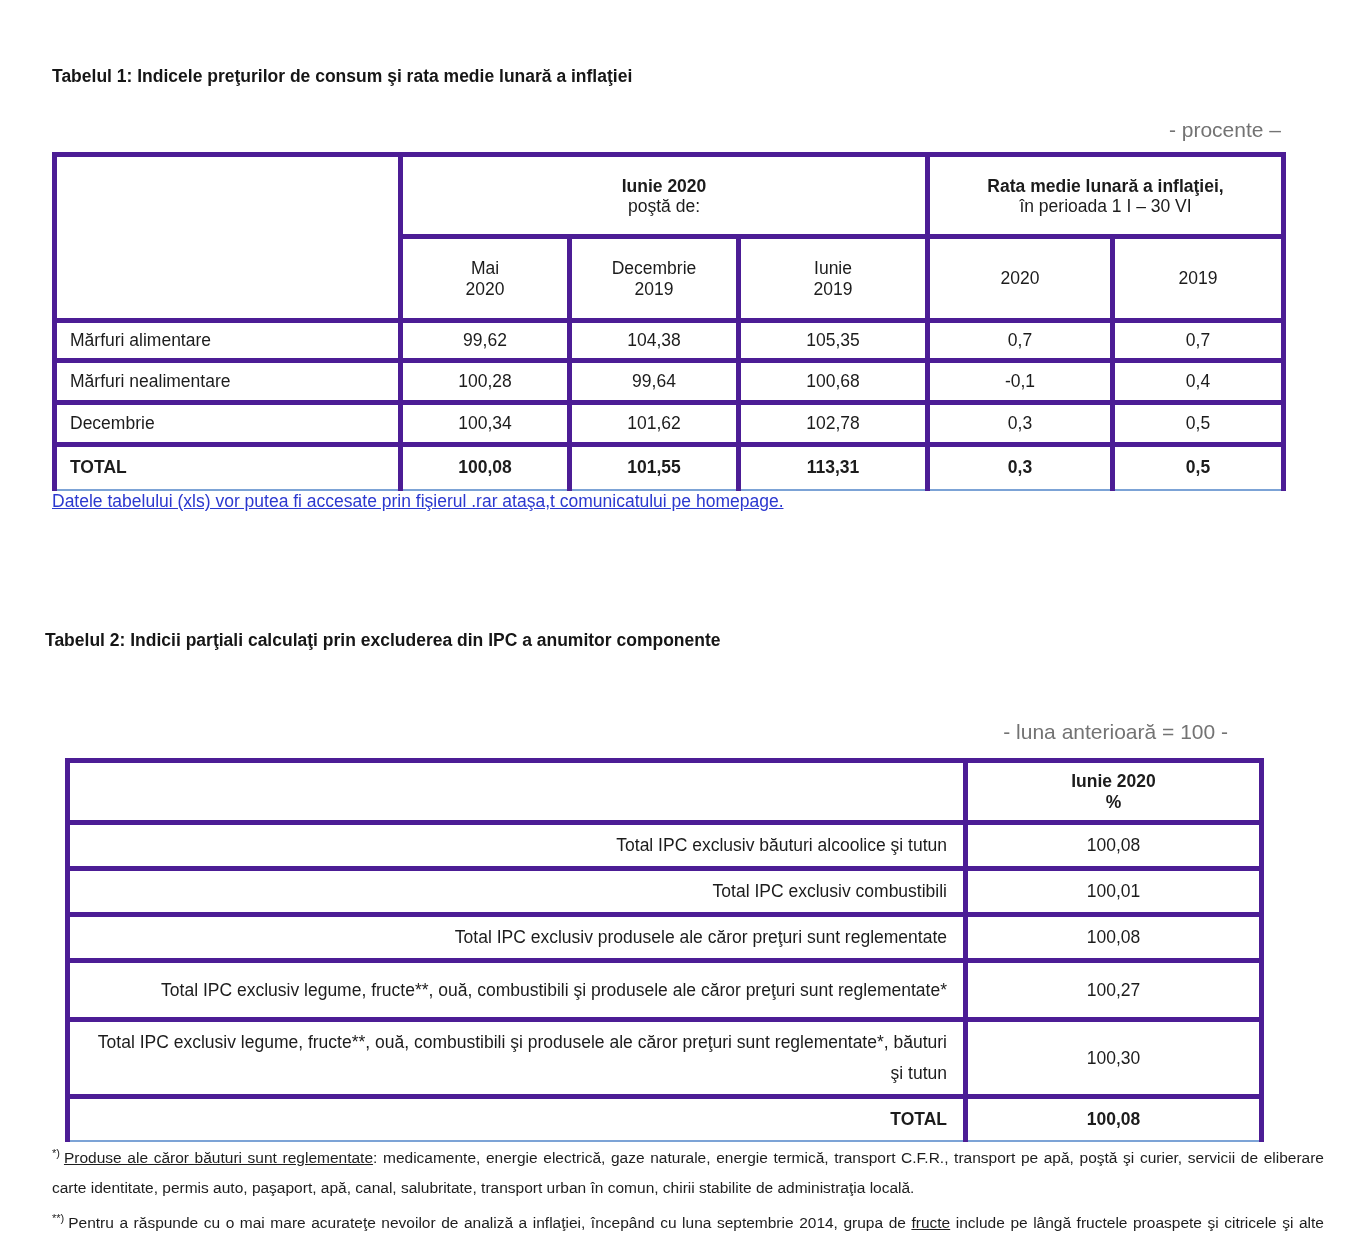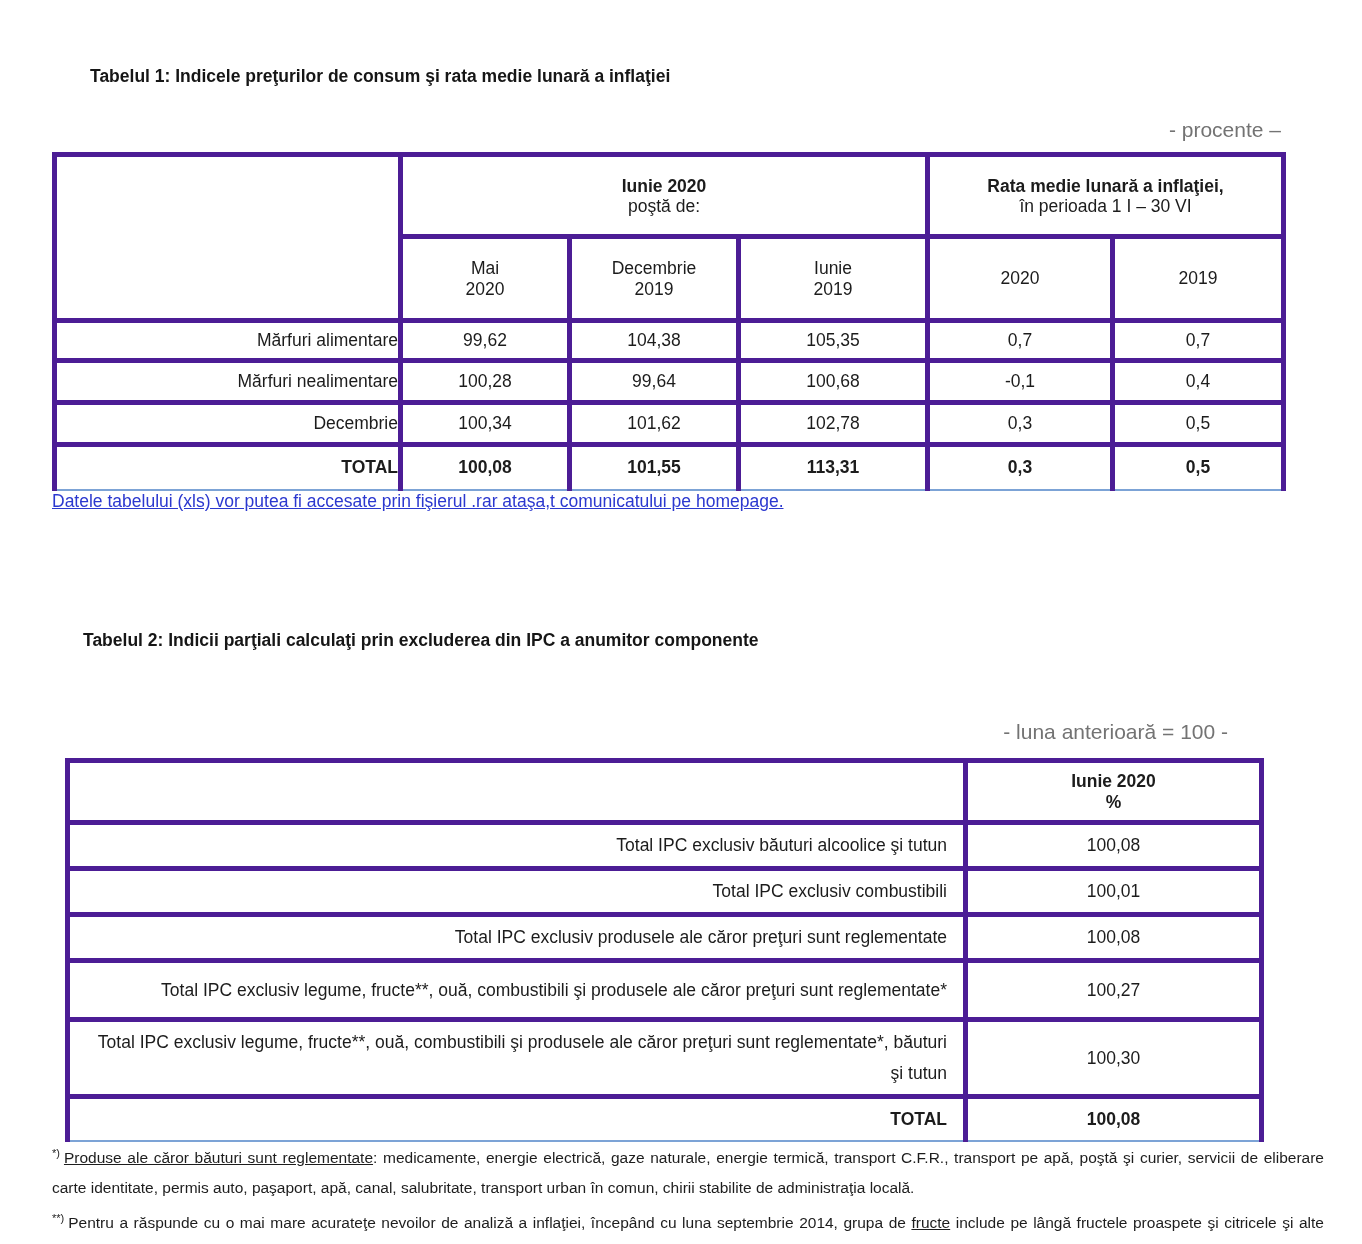--- a/index.html
+++ b/index.html
@@ -1,37 +1,37 @@
 <!DOCTYPE html>
 <html><head>
 <meta charset="utf-8">
 <style>
   html,body{margin:0;padding:0;background:#ffffff;}
   #page{
     position:relative;width:1362px;height:1244px;background:#ffffff;
     font-family:"Liberation Sans","DejaVu Sans",sans-serif;color:#1c1c1c;overflow:hidden;
   }
   .b{font-weight:700;}
-  .doc-title{position:absolute;font-size:17.5px;font-weight:700;color:#161616;white-space:nowrap;margin-left:38px;}
+  .doc-title{position:absolute;font-size:17.5px;font-weight:700;color:#161616;white-space:nowrap;}
   #title1{left:52px;top:66px;}
   #title2{left:45px;top:630px;}
   .unit-note{position:absolute;font-size:21px;color:#737373;white-space:nowrap;}
   #unit1{right:81px;top:118px;}
   #unit2{right:134px;top:720px;}
   a.xls{position:absolute;left:52px;top:491px;font-size:17.5px;color:#2b38cf;
     text-decoration:underline;white-space:nowrap;cursor:pointer;}
   table{border-collapse:collapse;table-layout:fixed;position:absolute;background:#fff;}
   td{border:5px solid #4c1d95;font-size:17.5px;color:#1c1c1c;padding:0;vertical-align:middle;}
   
   #t1{left:52px;top:152px;width:1229px;}
   #t1 .ghead div{text-align:center;line-height:20px;}
   #t1 .ghead{vertical-align:middle;}
   #t1 .stack{display:flex;flex-direction:column;justify-content:space-evenly;height:100%;}
   #t1 .num{text-align:center;}
-  #t1 .label{padding-left:13px;text-align:right;}
+  #t1 .label{padding-left:13px;text-align:left;}
   #t1 tr.total td{border-top:3px solid #8aafdc;border-bottom:2px solid #7ca3d6;font-weight:700;}
   
   #t2{left:65px;top:758px;width:1194px;}
   #t2 .vhead .stack{display:flex;flex-direction:column;justify-content:space-evenly;height:100%;text-align:center;}
   #t2 tr.hd td{border-bottom:2px solid #7ca3d6;}
   #t2 .label{padding:5px 16px 5px 14px;text-align:right;line-height:31px;}
   #t2 .num{text-align:center;}
   #t2 tr.total td{border-top:3px solid #8aafdc;border-bottom:2px solid #7ca3d6;font-weight:700;}
   
   #footnotes{position:absolute;left:52px;top:1138px;width:1272px;font-size:15.5px;line-height:30px;color:#1d1d1d;}

